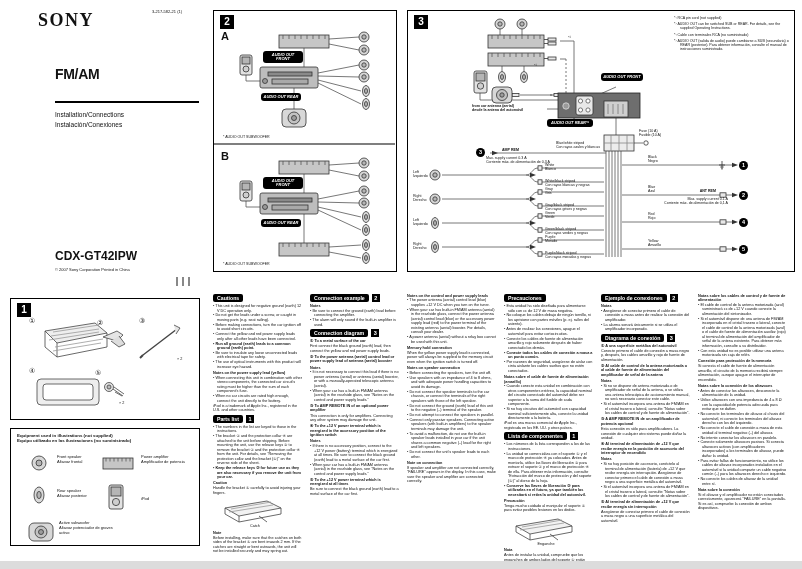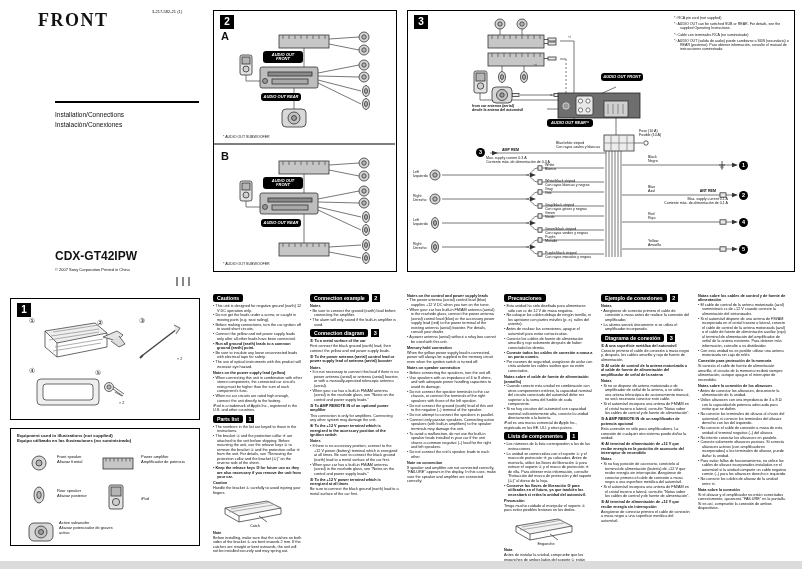--- a/index.html
+++ b/index.html
@@ -45,23 +45,24 @@
   .figcap{font-size:3.8px;text-align:center;}
   
   .s3lbl{position:absolute;font-size:3.6px;line-height:4.2px;z-index:3;}
   .s3lblb{position:absolute;font-size:3.6px;line-height:4.2px;font-weight:bold;z-index:3;}
   .note-item{padding-left:6px;text-indent:-6px;margin-bottom:1.4px;}
   svg{display:block;}
 </style>
 </head>
 <body>
 
-<div class="brand">FRONT</div>
+<div class="brand">SONY</div>
 <div class="partnum">3-217-582-21 (1)</div>
 <div class="title">
+  <div>FM/AM</div>
 </div>
 <div class="rule"></div>
 <div class="sub" style="top:111px;">Installation/Connections</div>
 <div class="sub" style="top:121px;">Instalación/Conexiones</div>
 <div class="model">CDX-GT42IPW</div>
 <div class="copy">© 2007 Sony Corporation   Printed in China</div>
 <div class="regmark" style="left:176px;"></div>
 <div class="regmark" style="left:182px;"></div>
 <div class="regmark" style="left:188px;"></div>
 

